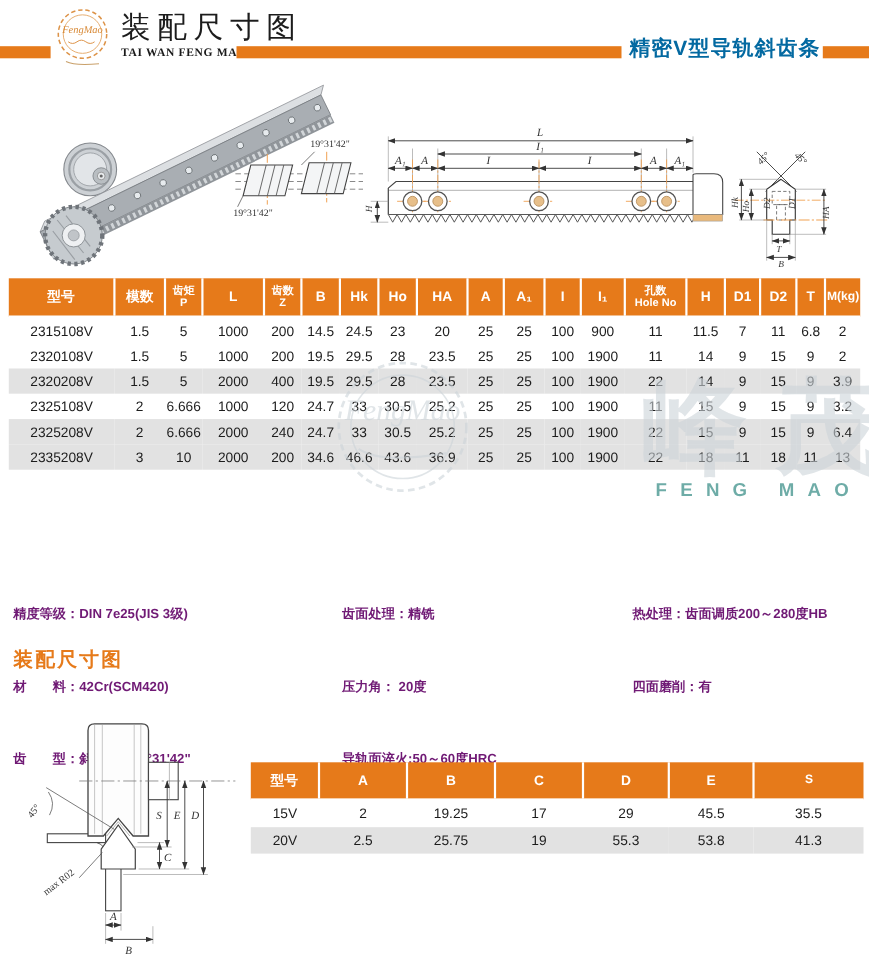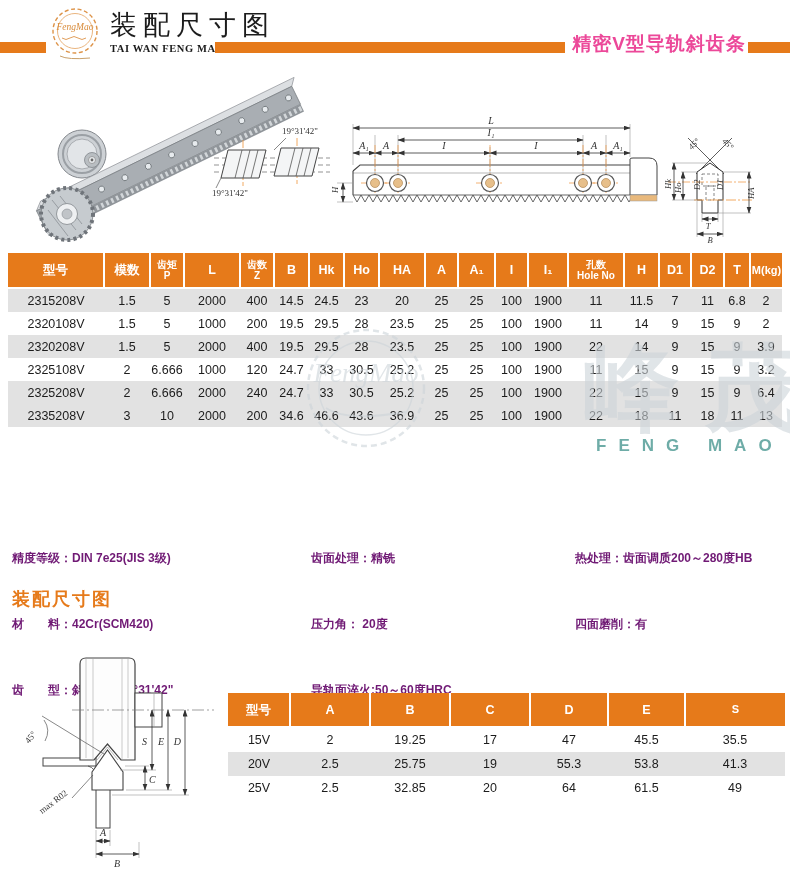--- a/index.html
+++ b/index.html
@@ -9,21 +9,21 @@
   #bar-left{left:0;width:46px;}
   #bar-mid{left:215px;width:350px;}
   #bar-right{left:748px;width:42px;}
   .logo{position:absolute;left:44px;top:4px;}
   .brand{position:absolute;left:110px;top:11px;width:140px;}
   .brand-cn{font-family:"Liberation Serif",serif;font-size:27px;letter-spacing:6px;
             color:#1c1c1c;line-height:1.1;white-space:nowrap;}
   .brand-en{font-family:"Liberation Serif",serif;font-size:10.5px;font-weight:bold;
             letter-spacing:0.6px;margin-top:2px;white-space:nowrap;}
   .page-title{position:absolute;left:568px;top:31px;width:182px;text-align:center;
-              font-size:19px;font-weight:bold;letter-spacing:1px;color:#ec4899;}
+              font-size:19px;font-weight:bold;letter-spacing:1px;color:#0369a1;}
   .drawing{position:absolute;}
   .dim{font-family:"Liberation Serif",serif;font-style:italic;font-size:10px;fill:#333;}
   .dimS{font-family:"Liberation Serif",serif;font-style:italic;font-size:8.5px;fill:#333;}
   .note{font-family:"Liberation Serif",serif;font-size:9px;fill:#333;}
   table.spec-table{position:absolute;border-collapse:collapse;table-layout:fixed;z-index:1;}
   #main-table{left:8px;top:253px;width:774px;}
   #asm-table{left:228px;top:693px;width:557px;}
   .spec-table th{background:#e67a1a;color:#fff;font-weight:bold;font-size:12.5px;
                  text-align:center;vertical-align:middle;padding:0;height:34px;
                  border-left:2px solid #fff;border-bottom:2px solid #fff;
@@ -300,34 +300,34 @@
           <th class="small">孔数
 Hole No</th>
           <th>H</th>
           <th>D1</th>
           <th>D2</th>
           <th>T</th>
           <th>M(kg)</th>
         </tr>
     </thead>
     <tbody>
-        <tr class="alt">
-          <td>2315208V</td>
+        <tr>
+          <td>2315108V</td>
           <td>1.5</td>
           <td>5</td>
-          <td>2000</td>
-          <td>400</td>
+          <td>1000</td>
+          <td>200</td>
           <td>14.5</td>
           <td>24.5</td>
           <td>23</td>
           <td>20</td>
           <td>25</td>
           <td>25</td>
           <td>100</td>
-          <td>1900</td>
+          <td>900</td>
           <td>11</td>
           <td>11.5</td>
           <td>7</td>
           <td>11</td>
           <td>6.8</td>
           <td>2</td>
         </tr>
         <tr>
           <td>2320108V</td>
           <td>1.5</td>
@@ -540,38 +540,29 @@
           <th>E</th>
           <th>S</th>
         </tr>
     </thead>
     <tbody>
         <tr>
           <td>15V</td>
           <td>2</td>
           <td>19.25</td>
           <td>17</td>
-          <td>47</td>
+          <td>29</td>
           <td>45.5</td>
           <td>35.5</td>
         </tr>
         <tr class="alt">
           <td>20V</td>
           <td>2.5</td>
           <td>25.75</td>
           <td>19</td>
           <td>55.3</td>
           <td>53.8</td>
           <td>41.3</td>
         </tr>
-        <tr>
-          <td>25V</td>
-          <td>2.5</td>
-          <td>32.85</td>
-          <td>20</td>
-          <td>64</td>
-          <td>61.5</td>
-          <td>49</td>
-        </tr>
       </tbody>
   </table>
 
 </div>
 
 </body></html>

